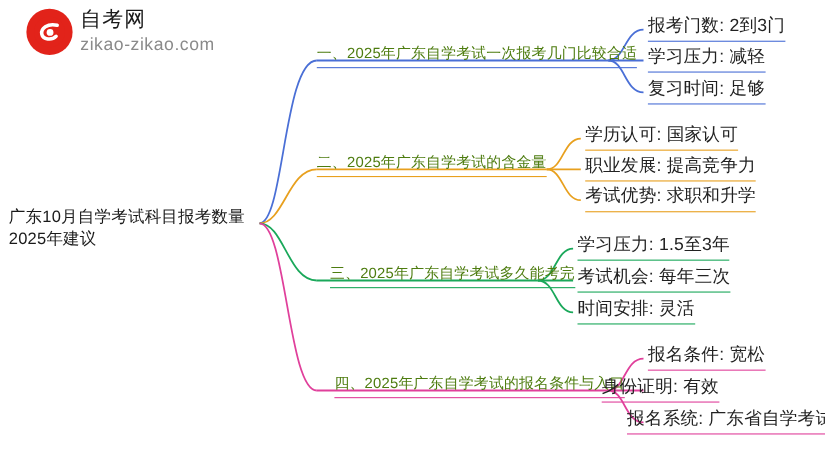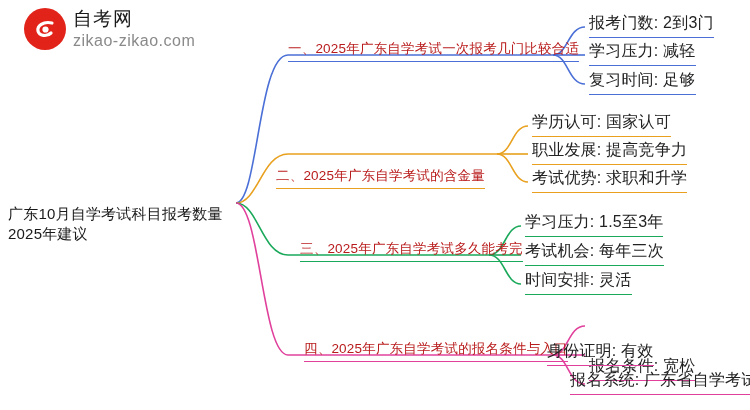--- a/index.html
+++ b/index.html
@@ -69,28 +69,27 @@
   .root-node {
     position: absolute;
     left: 8px;
     top: 188px;
     width: 228px;
     text-align: left;
     font-size: 15px;
     color: #1a1a1a;
     line-height: 1.3;
     letter-spacing: 0.2px;
-    margin-top: 16px;
   }
 
   
   .l1 {
     position: absolute;
     font-size: 13.5px;
-    color: #b91c1c;
+    color: #4d7c0f;
     white-space: nowrap;
     padding-bottom: 3px;
     letter-spacing: 0.2px;
   }
 
   
   .l2 {
     position: absolute;
     font-size: 16px;
     color: #222222;
@@ -145,28 +144,28 @@
     </span>
   </div>
 
   <div class="root-node">广东10月自学考试科目报考数量2025年建议</div>
 
   <div class="l1" style="left:288px; top:40px; border-bottom:1.6px solid #4a6fd6;">一、2025年广东自学考试一次报考几门比较合适</div>
   <div class="l2" style="left:589px; top:13px; border-bottom:1.6px solid #4a6fd6;">报考门数: 2到3门</div>
   <div class="l2" style="left:589px; top:41px; border-bottom:1.6px solid #4a6fd6;">学习压力: 减轻</div>
   <div class="l2" style="left:589px; top:70px; border-bottom:1.6px solid #4a6fd6;">复习时间: 足够</div>
 
-  <div class="l1" style="left:276px; top:139px; border-bottom:1.6px solid #e8a01e;margin-top:28px;">二、2025年广东自学考试的含金量</div>
+  <div class="l1" style="left:288px; top:139px; border-bottom:1.6px solid #e8a01e;">二、2025年广东自学考试的含金量</div>
   <div class="l2" style="left:532px; top:112px; border-bottom:1.6px solid #e8a01e;">学历认可: 国家认可</div>
   <div class="l2" style="left:532px; top:140px; border-bottom:1.6px solid #e8a01e;">职业发展: 提高竞争力</div>
   <div class="l2" style="left:532px; top:168px; border-bottom:1.6px solid #e8a01e;">考试优势: 求职和升学</div>
 
   <div class="l1" style="left:300px; top:240px; border-bottom:1.6px solid #1aa85a;">三、2025年广东自学考试多久能考完</div>
   <div class="l2" style="left:525px; top:212px; border-bottom:1.6px solid #1aa85a;">学习压力: 1.5至3年</div>
   <div class="l2" style="left:525px; top:241px; border-bottom:1.6px solid #1aa85a;">考试机会: 每年三次</div>
   <div class="l2" style="left:525px; top:270px; border-bottom:1.6px solid #1aa85a;">时间安排: 灵活</div>
 
   <div class="l1" style="left:304px; top:340px; border-bottom:1.6px solid #e0409b;">四、2025年广东自学考试的报名条件与入口</div>
-  <div class="l2" style="left:589px; top:312px; border-bottom:1.6px solid #e0409b;margin-top:44px;">报名条件: 宽松</div>
+  <div class="l2" style="left:589px; top:312px; border-bottom:1.6px solid #e0409b;">报名条件: 宽松</div>
   <div class="l2" style="left:547px; top:341px; border-bottom:1.6px solid #e0409b;">身份证明: 有效</div>
   <div class="l2" style="left:570px; top:370px; border-bottom:1.6px solid #e0409b;">报名系统: 广东省自学考试管理系统</div>
 
 </div>
 
 </body></html>

